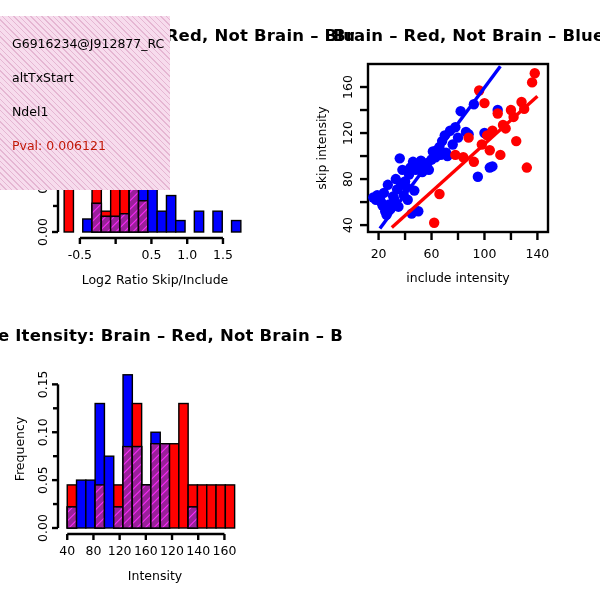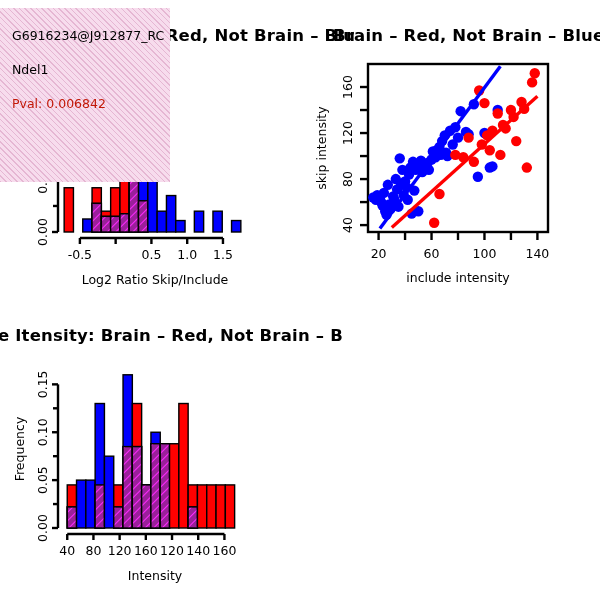--- a/index.html
+++ b/index.html
@@ -292,21 +292,22 @@
         <line x1="198.22535211267606" y1="184" x2="198.22535211267606" y2="190" stroke="#000" stroke-width="2.4"></line>
         <text x="198.22535211267606" y="205" font-size="12.5" font-family="&quot;DejaVu Sans&quot;, sans-serif" text-anchor="middle" fill="#000">140</text>
         <line x1="224.4225352112676" y1="184" x2="224.4225352112676" y2="190" stroke="#000" stroke-width="2.4"></line>
         <text x="224.4225352112676" y="205" font-size="12.5" font-family="&quot;DejaVu Sans&quot;, sans-serif" text-anchor="middle" fill="#000">160</text>
         <text x="155" y="230" font-size="12.5" font-family="&quot;DejaVu Sans&quot;, sans-serif" text-anchor="middle" fill="#000">Intensity</text>
       </g>
   </svg>
 </div>
 
 <div class="clipwrap">
-  <div id="anno" style="left:0;top:8px;">
+  <div id="anno" style="left:0;top:16px;">
     <div class="hatch"></div>
     <div class="lines">
       <div class="ln">G6916234@J912877_RC</div>
+      <div class="ln">altTxStart</div>
       <div class="ln">Ndel1</div>
-      <div class="ln pval">Pval: 0.006842</div>
+      <div class="ln pval">Pval: 0.006121</div>
     </div>
   </div>
 </div>
 
 </body></html>

